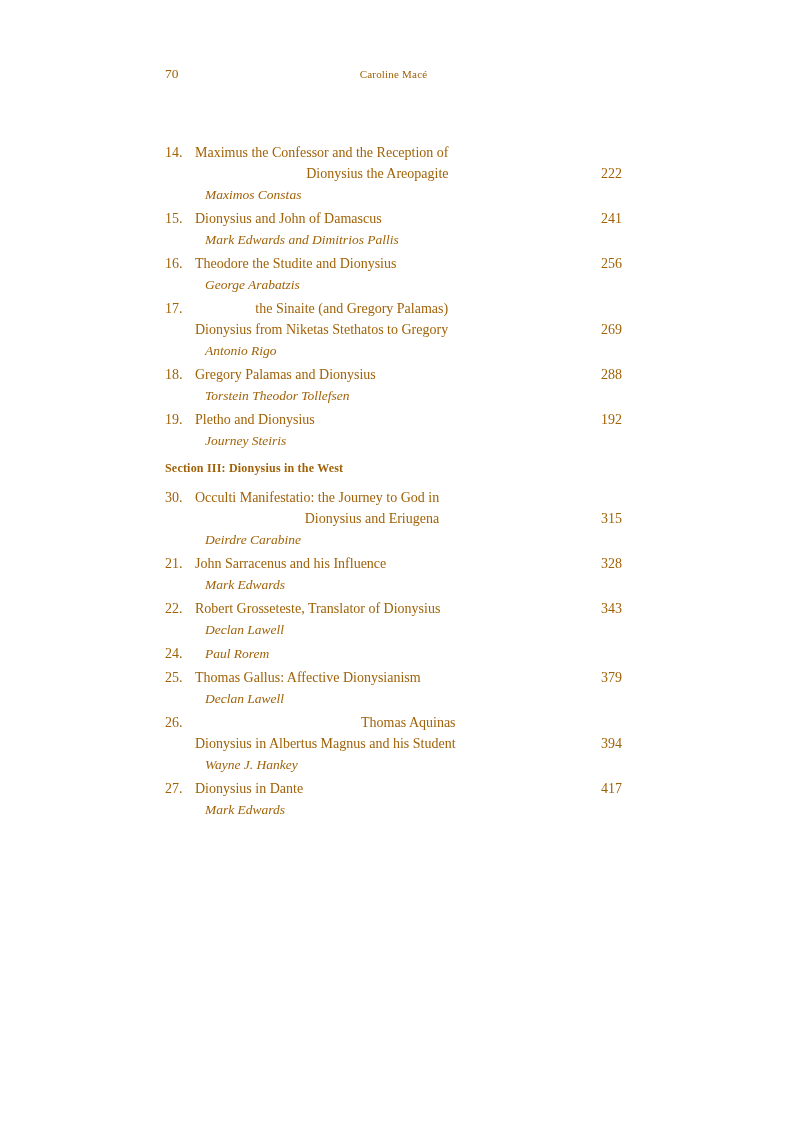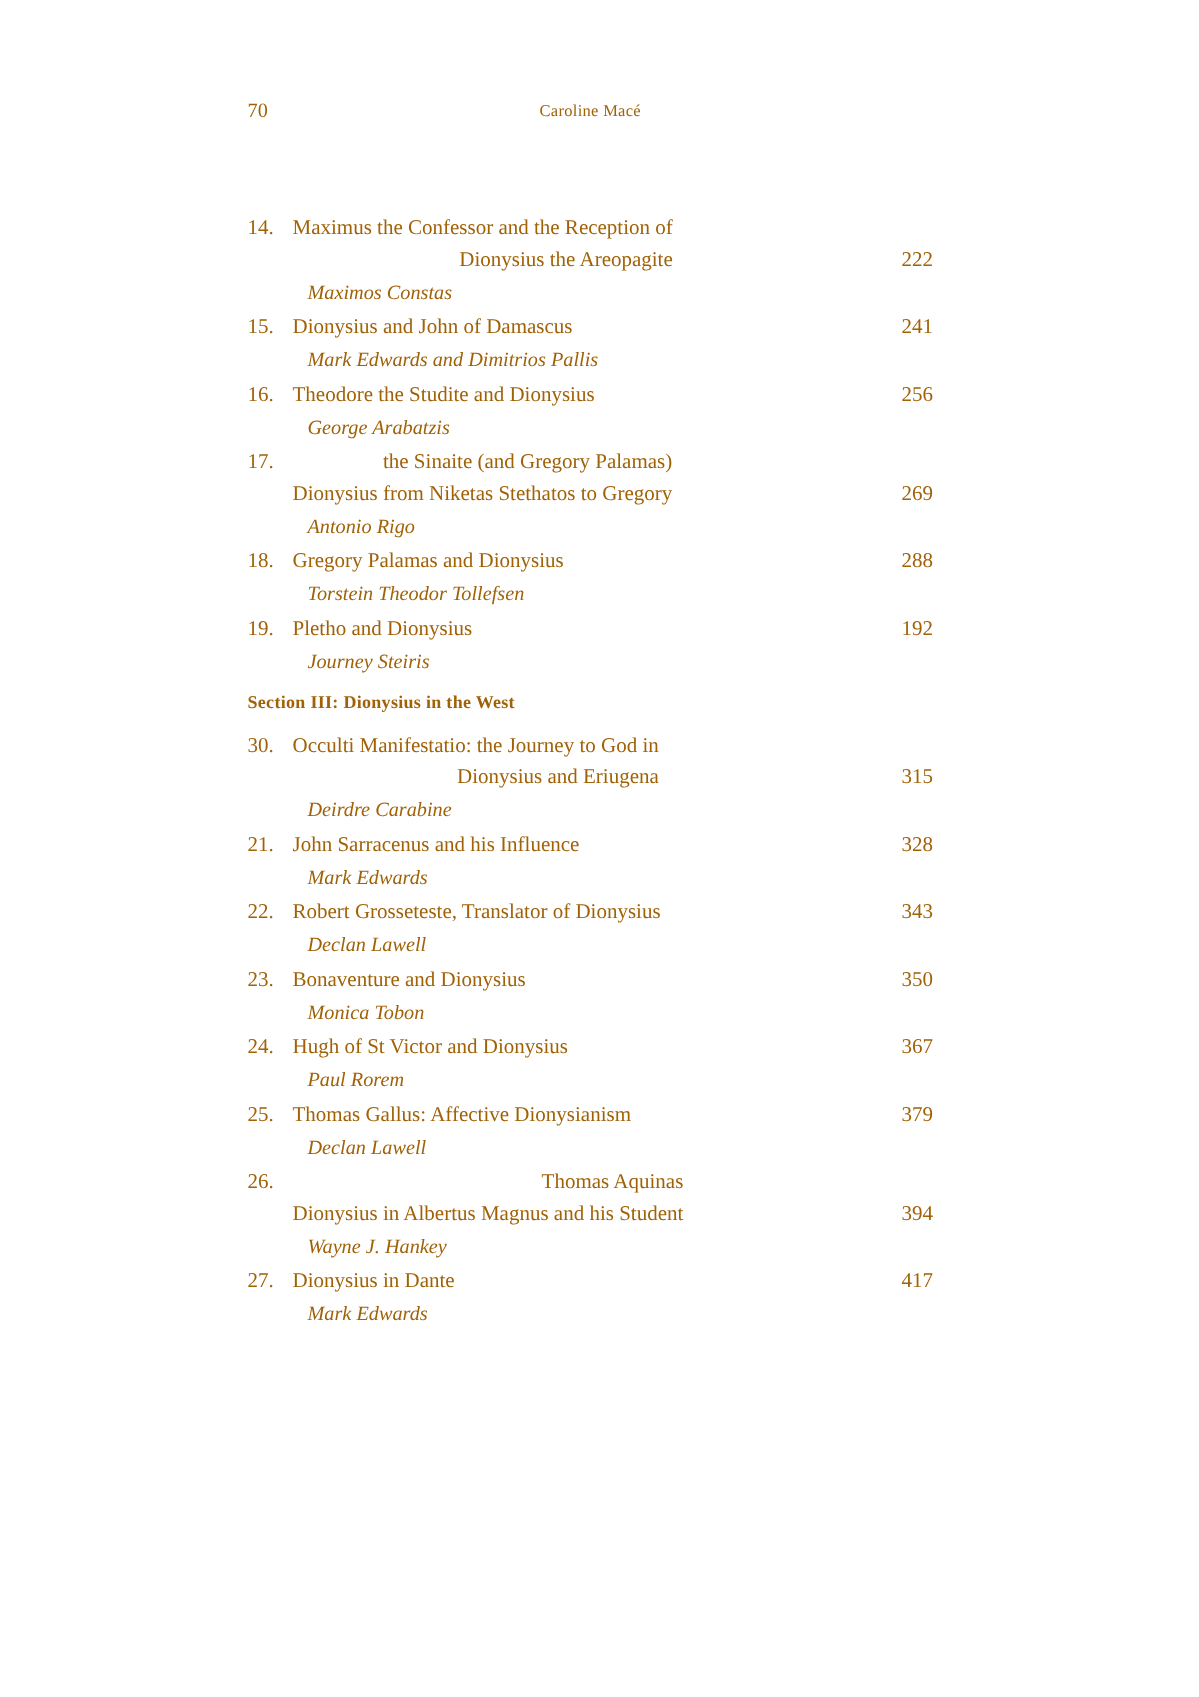--- a/index.html
+++ b/index.html
@@ -209,42 +209,24 @@
         <div class="title-row">
           <div class="titles">
             <div>Robert Grosseteste, Translator of Dionysius</div>
           </div>
           <div class="page-ref">343</div>
         </div>
         <div class="author">Declan Lawell</div>
       </div>
     </div>
 
-    <div class="entry">
-      <div class="num">23.</div>
-      <div class="body">
-        <div class="title-row">
-          <div class="titles">
-            <div>Bonaventure and Dionysius</div>
-          </div>
-          <div class="page-ref">350</div>
-        </div>
-        <div class="author">Monica Tobon</div>
-      </div>
-    </div>
 
     <div class="entry">
       <div class="num">24.</div>
       <div class="body">
-        <div class="title-row">
-          <div class="titles">
-            <div>Hugh of St Victor and Dionysius</div>
-          </div>
-          <div class="page-ref">367</div>
-        </div>
         <div class="author">Paul Rorem</div>
       </div>
     </div>
 
     <div class="entry">
       <div class="num">25.</div>
       <div class="body">
         <div class="title-row">
           <div class="titles">
             <div>Thomas Gallus: Affective Dionysianism</div>

